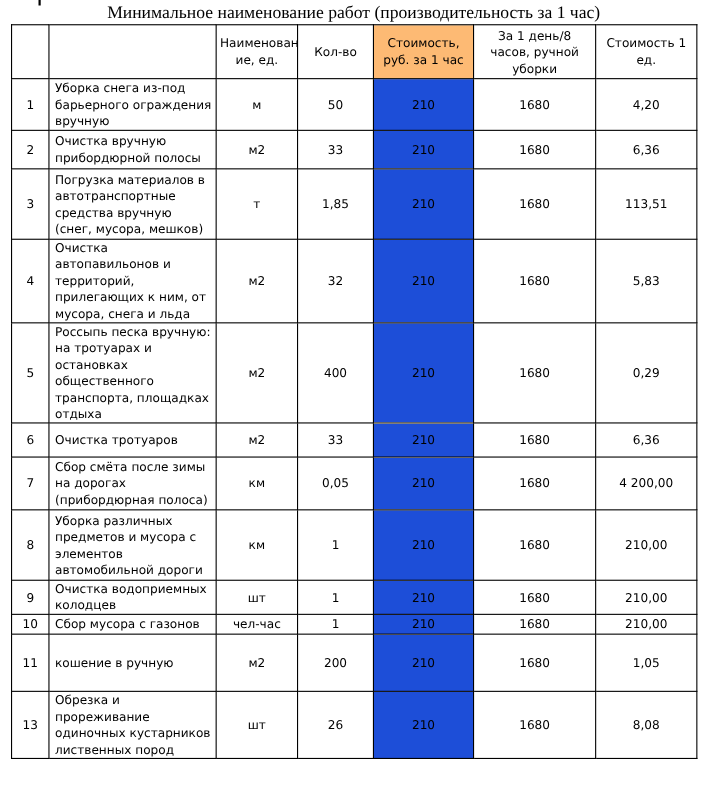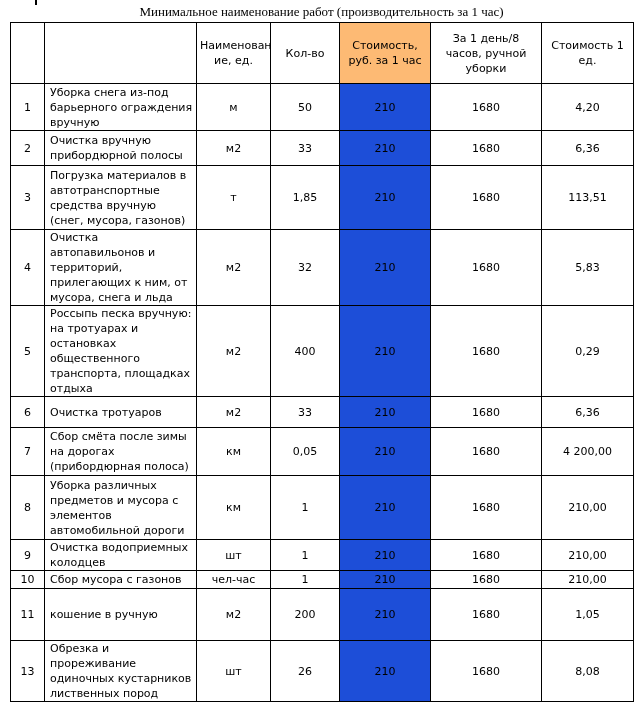--- a/index.html
+++ b/index.html
@@ -1,20 +1,20 @@
 <!DOCTYPE html>
 <html><head>
 <meta charset="utf-8">
 <style>
   html, body { margin:0; padding:0; background:#ffffff; }
   body { width:643px; height:716px; position:relative; overflow:hidden;
          font-family:"DejaVu Sans", sans-serif; color:#000; }
   .tick { position:absolute; left:35px; top:0; width:2px; height:5px; background:#000; }
   .title { position:absolute; left:0; top:3px; width:643px; text-align:center;
-           font-family:"Liberation Serif", "DejaVu Serif", serif; font-size:13px;
+           font-family:"Liberation Serif", "DejaVu Serif", serif; font-size:16px;
            line-height:18px; box-sizing:border-box; }
   table { position:absolute; left:10px; top:22px; border-collapse:collapse;
           table-layout:fixed; width:623px; }
   td, th { border:1.5px solid #000; font-size:11px; line-height:15px; font-weight:normal;
            padding:0 3px; vertical-align:middle; overflow:hidden; }
   th { text-align:center; }
   td.c { text-align:center; }
   td.l { text-align:left; padding-left:5px;margin-top:14px; }
   td.y { background:#1d4ed8; text-align:center; }
 </style>
@@ -28,21 +28,21 @@
   <colgroup>
     <col style="width:34px">
       <col style="width:152px">
       <col style="width:74px">
     <col style="width:69px">
       <col style="width:91px">
       <col style="width:111px">
       <col style="width:92px">
   </colgroup>
   <thead>
-    <tr style="height:61px">
+    <tr style="height:49px">
       <th></th>
       <th></th>
       <th>Наименован ие, ед.</th>
       <th>Кол-во</th>
       <th style="background:#fdba74">Стоимость, руб. за 1 час</th>
       <th>За 1 день/8 часов, ручной уборки</th>
       <th>Стоимость 1 ед.</th>
     </tr>
   </thead>
   <tbody id="tbody">
@@ -59,21 +59,21 @@
         <td class="c">2</td>
         <td class="l">Очистка вручную прибордюрной полосы</td>
         <td class="c">м2</td>
         <td class="c">33</td>
         <td class="y">210</td>
         <td class="c">1680</td>
         <td class="c">6,36</td>
       </tr>
       <tr style="height: 64px;">
         <td class="c">3</td>
-        <td class="l">Погрузка материалов в автотранспортные средства вручную (снег, мусора, газонов)</td>
+        <td class="l">Погрузка материалов в автотранспортные средства вручную (снег, мусора, мешков)</td>
         <td class="c">т</td>
         <td class="c">1,85</td>
         <td class="y">210</td>
         <td class="c">1680</td>
         <td class="c">113,51</td>
       </tr>
       <tr style="height: 63px;">
         <td class="c">4</td>
         <td class="l">Очистка автопавильонов и территорий, прилегающих к ним, от мусора, снега и льда</td>
         <td class="c">м2</td>

